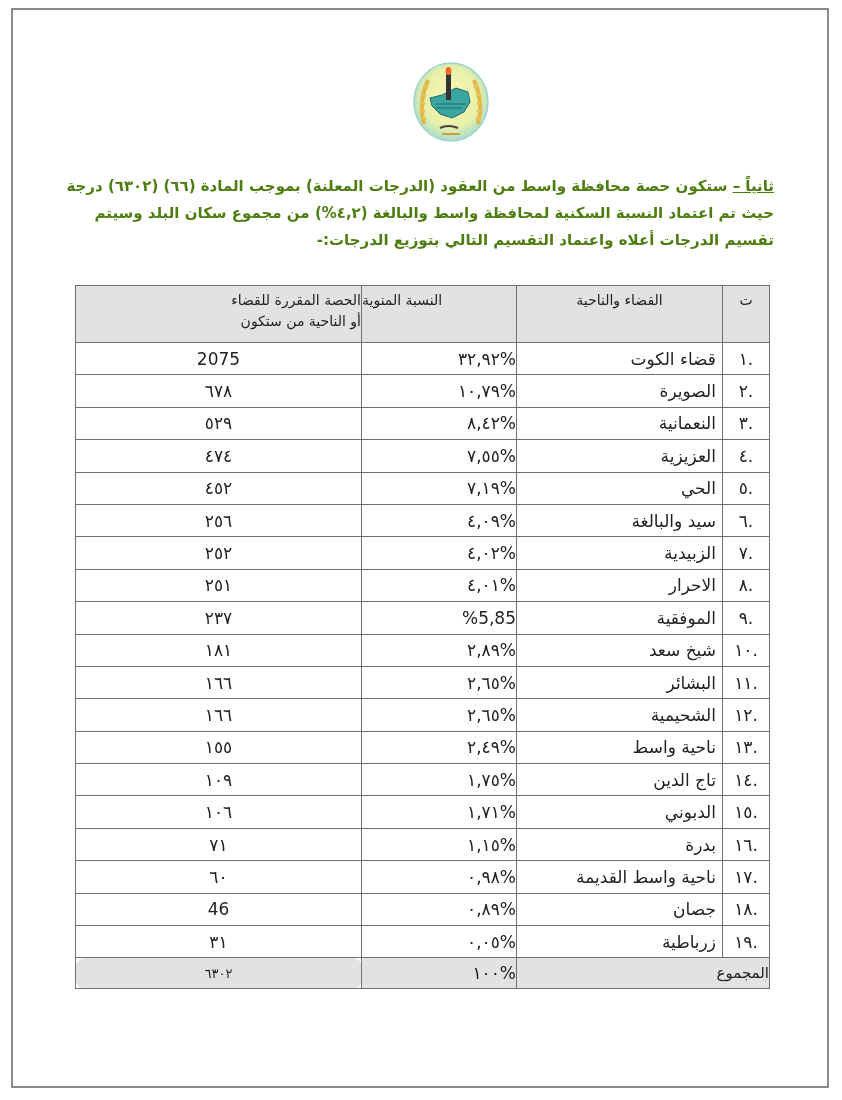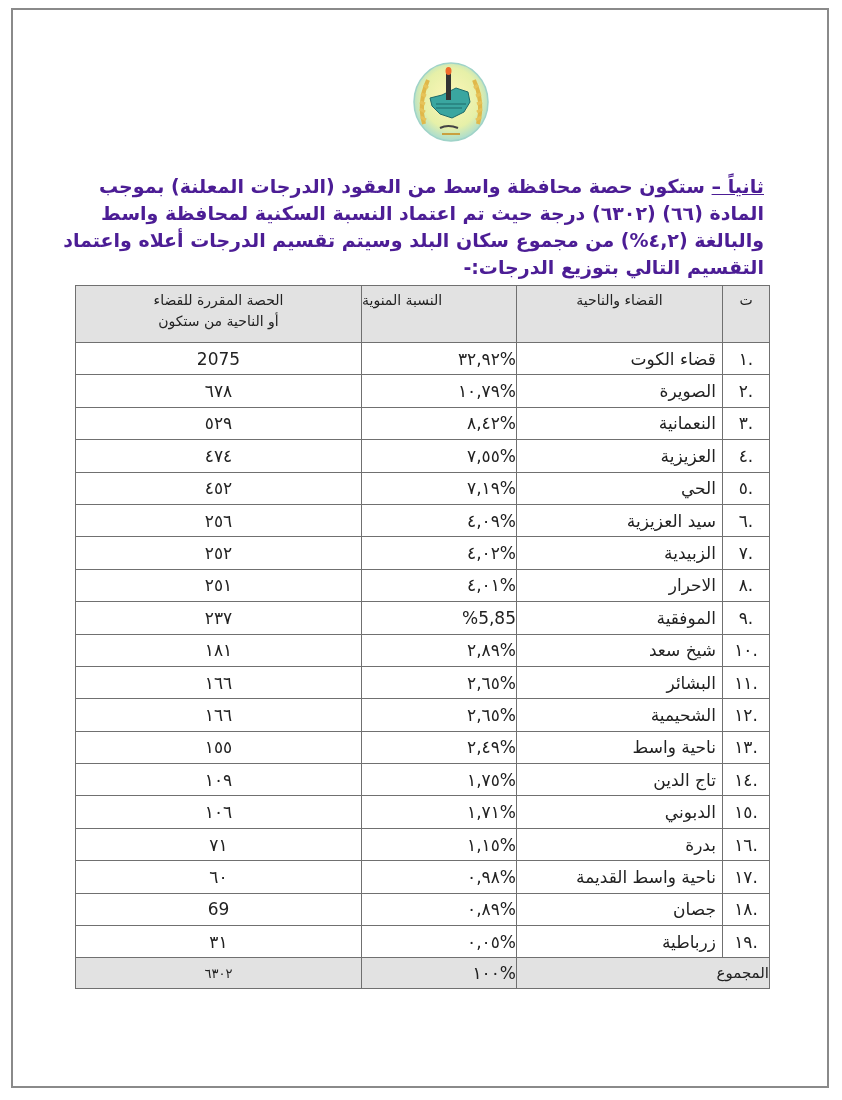--- a/index.html
+++ b/index.html
@@ -1,42 +1,42 @@
 <!DOCTYPE html>
 <html><head>
 <meta charset="utf-8">
 <style>
   html, body { margin:0; padding:0; background:#ffffff; }
   body { width:842px; height:1100px; position:relative; overflow:hidden;
          font-family:"DejaVu Sans", "Liberation Sans", sans-serif; color:#111; }
   .frame { position:absolute; left:11px; top:8px; width:818px; height:1080px;
            border:2px solid #8a8a8a; box-sizing:border-box; background:#fff; }
   .logo { position:absolute; left:412px; top:62px; width:78px; height:80px; }
-  .para { position:absolute; left:54px; top:173px; width:710px; direction:rtl;
+  .para { position:absolute; left:64px; top:173px; width:710px; direction:rtl;
           text-align:right; font-family:"DejaVu Sans", sans-serif; font-weight:bold;
-          font-size:19px; line-height:27px; color:#4c1d95; }
+          font-size:15px; line-height:27px; color:#4d7c0f; }
   .para .lead { text-decoration:underline; }
   table.grades { position:absolute; left:75px; top:285px; width:694px;
                  border-collapse:collapse; direction:rtl; table-layout:fixed; }
   table.grades td, table.grades th { border:1.5px solid #707070; padding:0;
                  font-family:"DejaVu Sans", sans-serif; font-weight:normal; }
   table.grades th { background:#e2e2e2; font-size:14px; height:52px; vertical-align:top;
                  padding-top:4px; line-height:21px; color:#222; }
   table.grades th.c-num { text-align:center; }
   table.grades th.c-name { }
   table.grades th.c-pct { text-align:left; }
-  table.grades th.c-share { text-align:center; }
+  table.grades th.c-share { text-align:right; }
   table.grades td { height:31.4px; font-size:17px; color:#222; }
   td.c-num { text-align:center; }
   td.c-name { text-align:right; padding-right:6px !important; font-size:17.5px; }
   td.c-pct { }
   td.c-share { text-align:center; }
   tr.total td { background:#e2e2e2; height:30px; }
   tr.total td.c-name { text-align:right; font-size:15px; padding-right:0 !important; }
-  tr.total td.c-share { font-size:13px; }
+  tr.total td.c-share { font-size:13px;border-radius:9px; }
 </style>
 </head>
 <body>
 
 <div class="frame"></div>
 
 <div class="logo">
   <svg width="78" height="80" viewBox="0 0 78 80">
     <defs>
       <radialGradient id="g1" cx="50%" cy="45%" r="55%">
@@ -107,21 +107,21 @@
         <td class="c-share">٤٧٤</td>
       </tr>
       <tr>
         <td class="c-num">.٥</td>
         <td class="c-name">الحي</td>
         <td class="c-pct">%٧,١٩</td>
         <td class="c-share">٤٥٢</td>
       </tr>
       <tr>
         <td class="c-num">.٦</td>
-        <td class="c-name">سيد العزيزية</td>
+        <td class="c-name">سيد والبالغة</td>
         <td class="c-pct">%٤,٠٩</td>
         <td class="c-share">٢٥٦</td>
       </tr>
       <tr>
         <td class="c-num">.٧</td>
         <td class="c-name">الزبيدية</td>
         <td class="c-pct">%٤,٠٢</td>
         <td class="c-share">٢٥٢</td>
       </tr>
       <tr>
@@ -181,21 +181,21 @@
       <tr>
         <td class="c-num">.١٧</td>
         <td class="c-name">ناحية واسط القديمة</td>
         <td class="c-pct">%٠,٩٨</td>
         <td class="c-share">٦٠</td>
       </tr>
       <tr>
         <td class="c-num">.١٨</td>
         <td class="c-name">جصان</td>
         <td class="c-pct">%٠,٨٩</td>
-        <td class="c-share">69</td>
+        <td class="c-share">46</td>
       </tr>
       <tr>
         <td class="c-num">.١٩</td>
         <td class="c-name">زرباطية</td>
         <td class="c-pct">%٠,٠٥</td>
         <td class="c-share">٣١</td>
       </tr>
       <tr class="total">
         <td class="c-name" colspan="2">المجموع</td>
         <td class="c-pct">%١٠٠</td>

